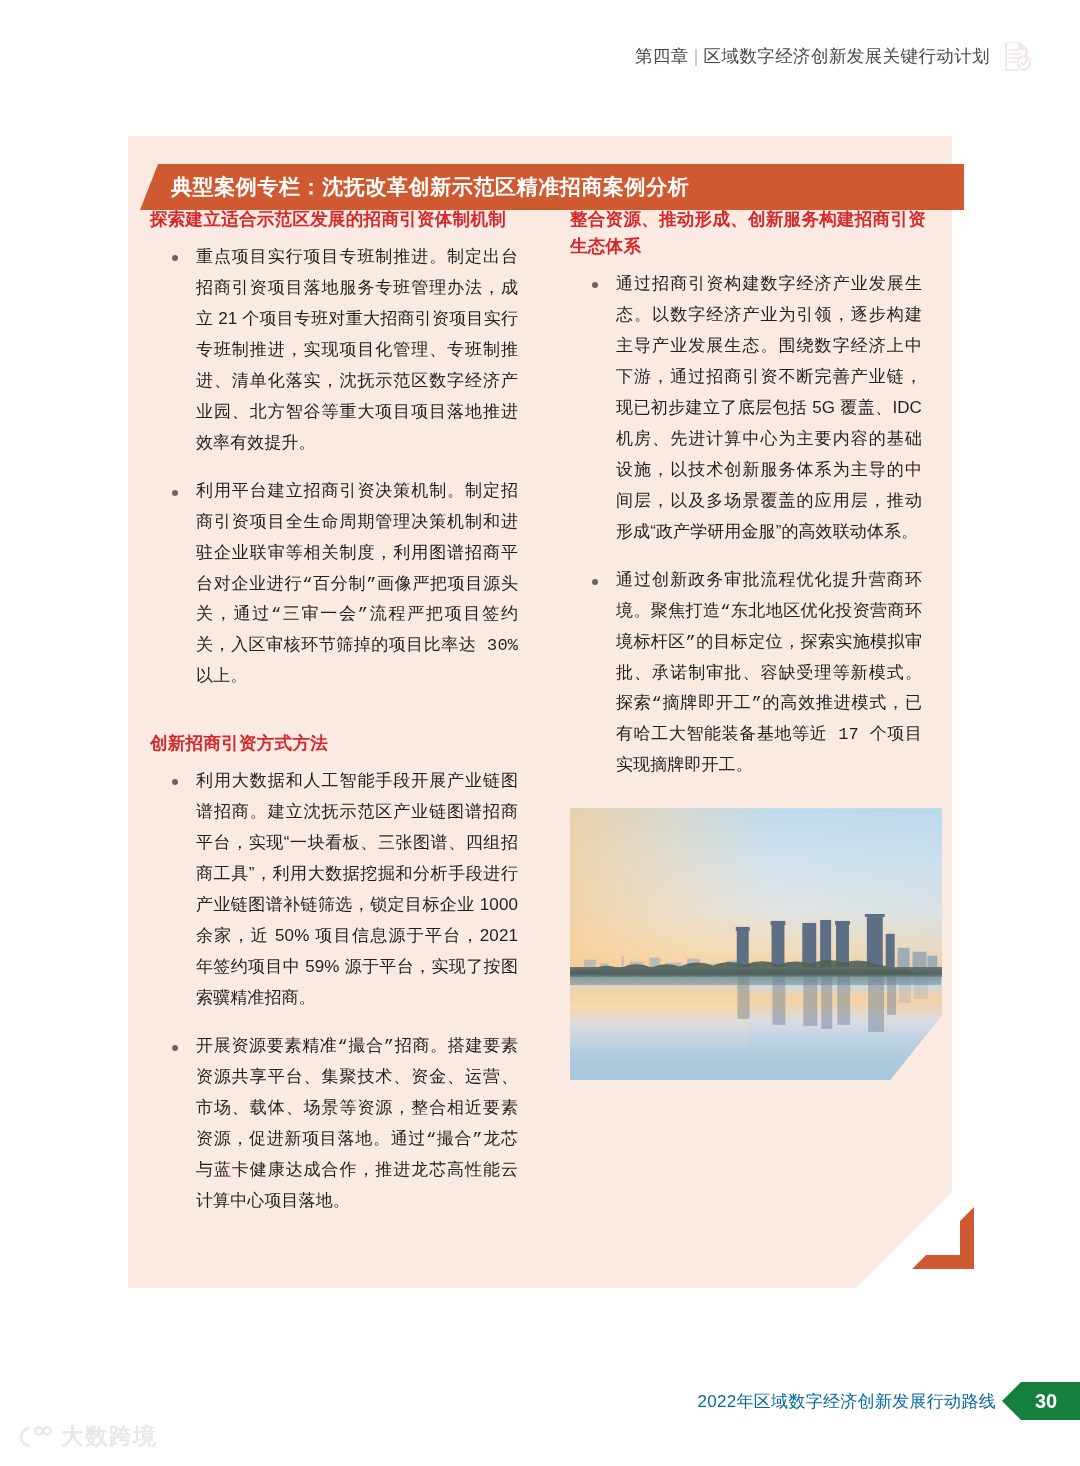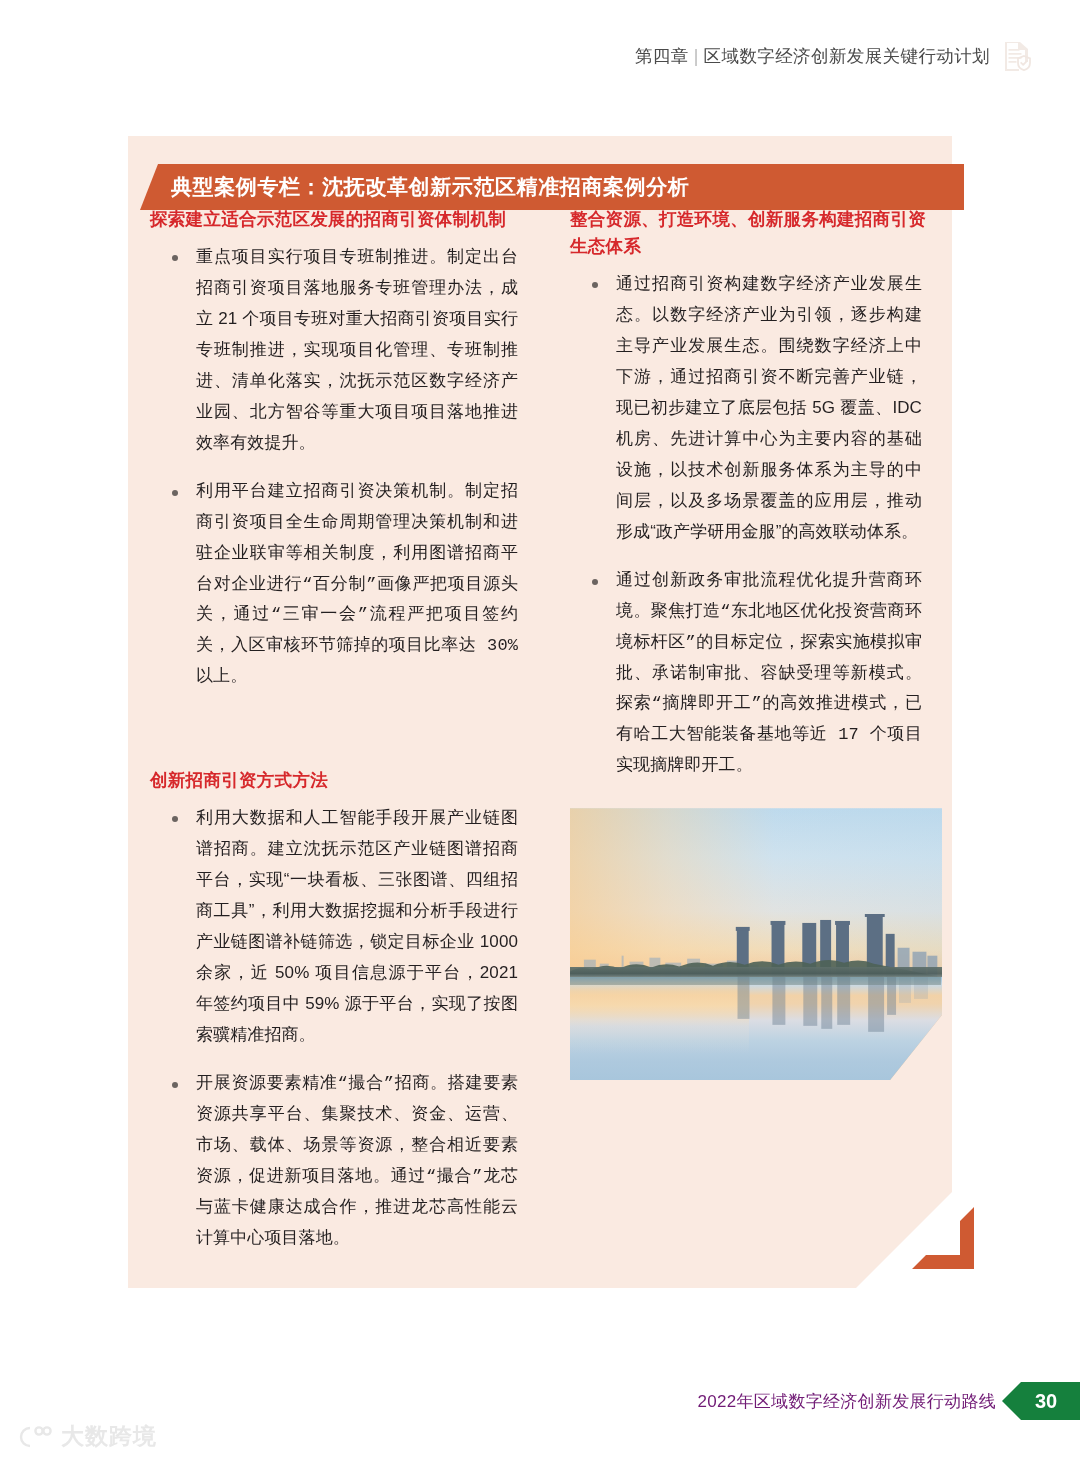--- a/index.html
+++ b/index.html
@@ -102,21 +102,21 @@
   .col-right { width: 394px; padding: 0 22px 0 12px; }
 
   .sec-head {
     color: #d6282b;
     font-size: 17.5px;
     font-weight: bold;
     line-height: 1.55;
     letter-spacing: 0.3px;
     margin: 0 0 9px 0;
   }
-  .sec-head.spaced { margin-top: 74px; font-family: Liberation Serif, serif; }
+  .sec-head.spaced { margin-top: 37px; font-family: Liberation Serif, serif; }
 
   ul.bullets {
     list-style: none;
     margin: 8px;
     padding: 0;
   }
   ul.bullets > li {
     position: relative;
     padding-left: 38px;
     margin-bottom: 18px;
@@ -218,21 +218,21 @@
   
   .footer {
     position: absolute;
     right: 0px;
     bottom: 46px;
     display: flex;
     align-items: center;
   }
   .footer-text {
     font-size: 17px;
-    color: #701a75;
+    color: #0369a1;
     letter-spacing: 0.3px;
     white-space: nowrap;
     margin-right: 6px;
   }
   .page-badge {
     width: 78px;
     height: 38px;
     background: #15803d;
     color: #ffffff;
     font-size: 20px;
@@ -306,21 +306,21 @@
     <h3 class="sec-head spaced">创新招商引资方式方法</h3>
     <ul class="bullets">
       <li>利用大数据和人工智能手段开展产业链图谱招商。建立沈抚示范区产业链图谱招商平台，实现“一块看板、三张图谱、四组招商工具”，利用大数据挖掘和分析手段进行产业链图谱补链筛选，锁定目标企业 1000 余家，近 50% 项目信息源于平台，2021 年签约项目中 59% 源于平台，实现了按图索骥精准招商。</li>
       <li>开展资源要素精准“撮合”招商。搭建要素资源共享平台、集聚技术、资金、运营、市场、载体、场景等资源，整合相近要素资源，促进新项目落地。通过“撮合”龙芯与蓝卡健康达成合作，推进龙芯高性能云计算中心项目落地。</li>
     </ul>
 
   </div>
 
   <div class="col col-right">
 
-    <h3 class="sec-head">整合资源、打造环境、创新服务构建招商引资生态体系</h3>
+    <h3 class="sec-head">整合资源、推动形成、创新服务构建招商引资生态体系</h3>
     <ul class="bullets">
       <li>通过招商引资构建数字经济产业发展生态。以数字经济产业为引领，逐步构建主导产业发展生态。围绕数字经济上中下游，通过招商引资不断完善产业链，现已初步建立了底层包括 5G 覆盖、IDC 机房、先进计算中心为主要内容的基础设施，以技术创新服务体系为主导的中间层，以及多场景覆盖的应用层，推动形成“政产学研用金服”的高效联动体系。</li>
       <li>通过创新政务审批流程优化提升营商环境。聚焦打造“东北地区优化投资营商环境标杆区”的目标定位，探索实施模拟审批、承诺制审批、容缺受理等新模式。探索“摘牌即开工”的高效推进模式，已有哈工大智能装备基地等近 17 个项目实现摘牌即开工。</li>
     </ul>
 
     <div class="photo-wrap">
       <div class="photo-sky"></div>
       <div class="photo-sky2"></div>
 
       <svg class="skyline" viewBox="0 0 372 63" preserveAspectRatio="none">

